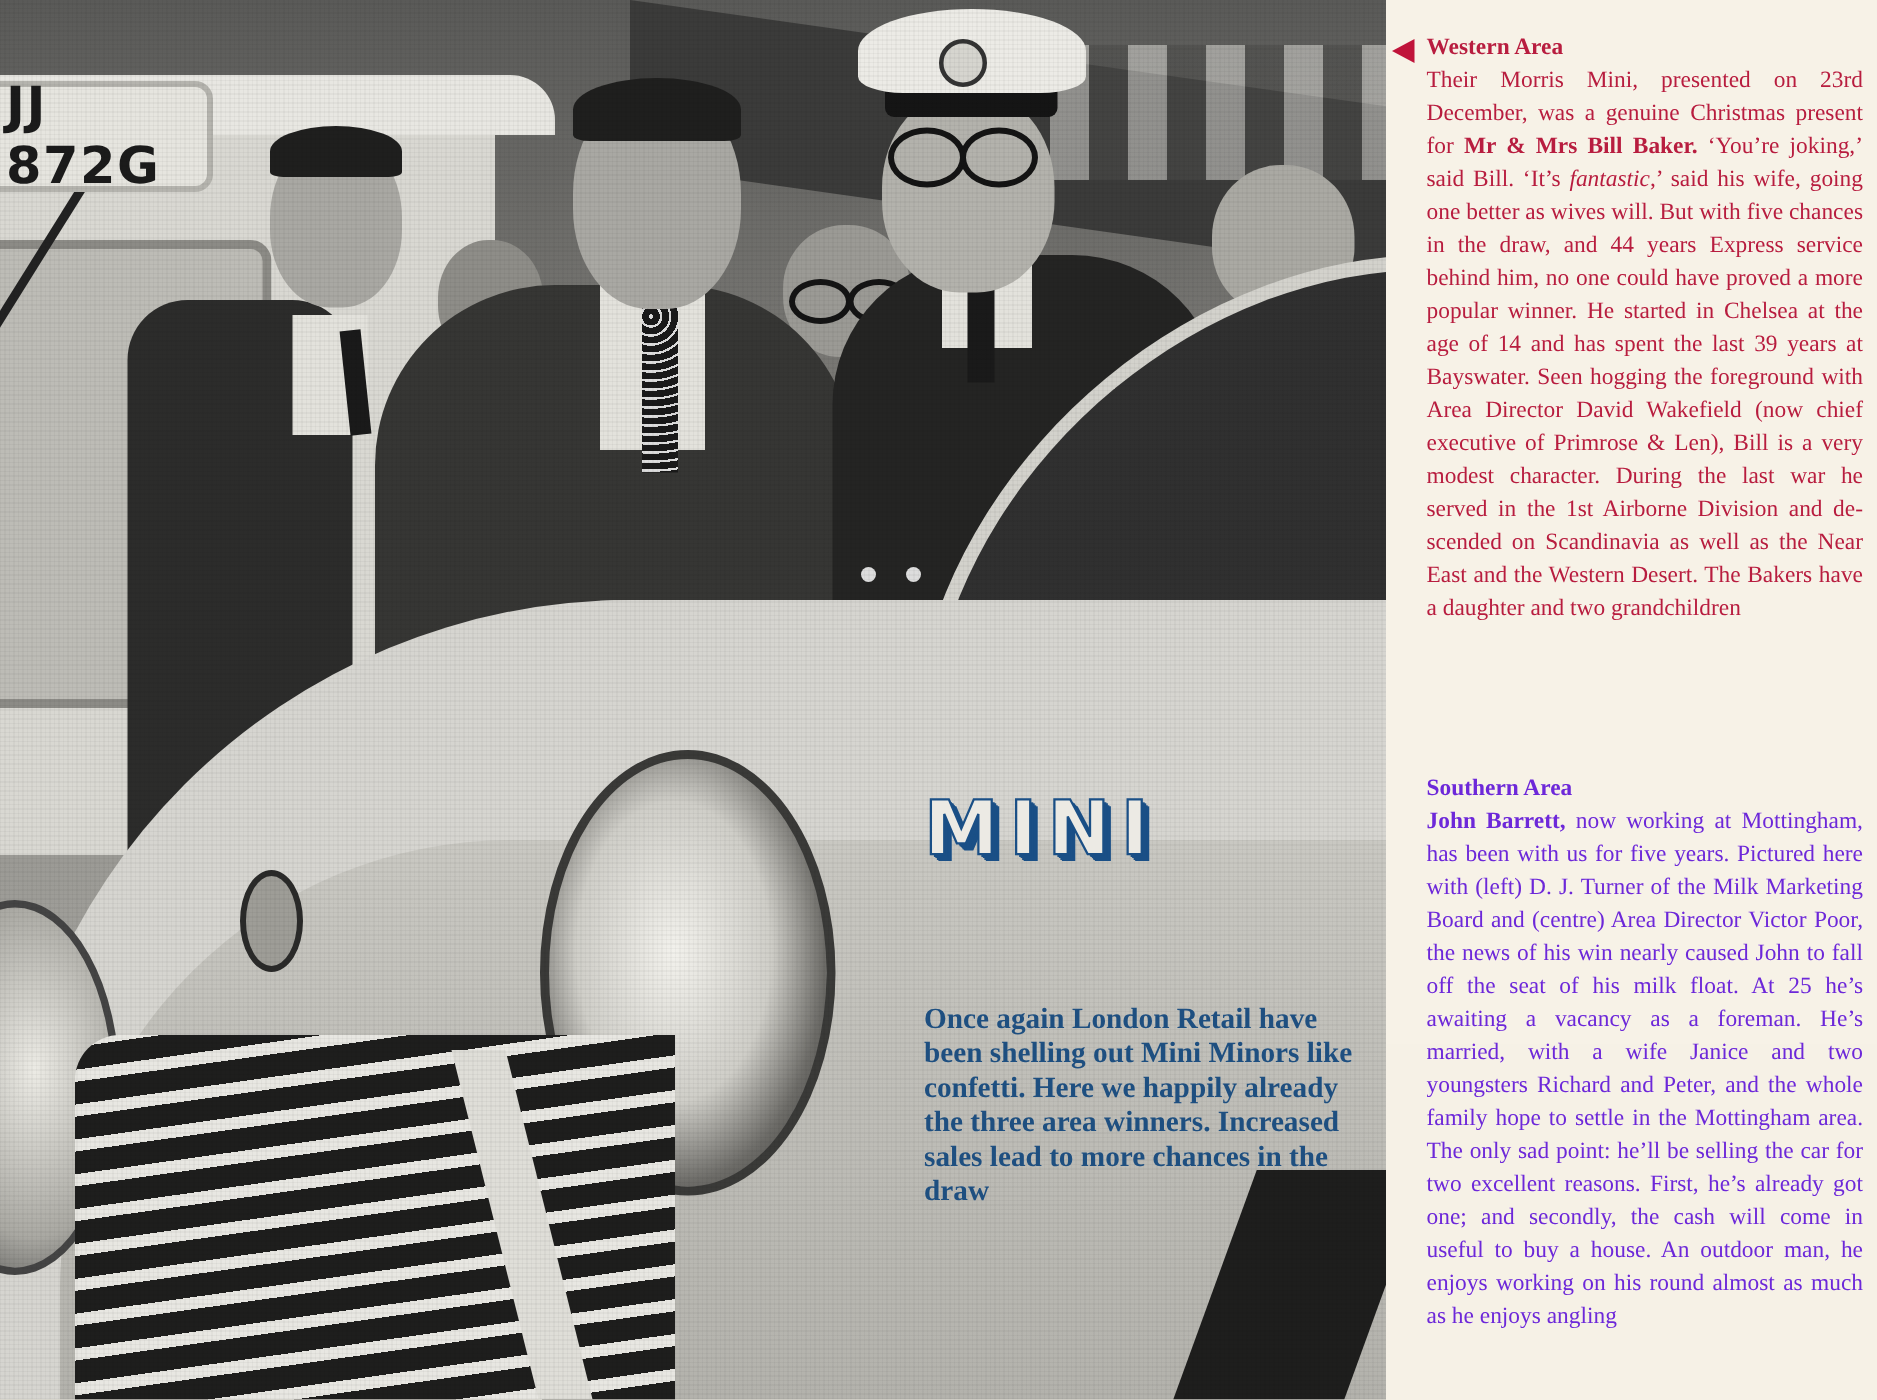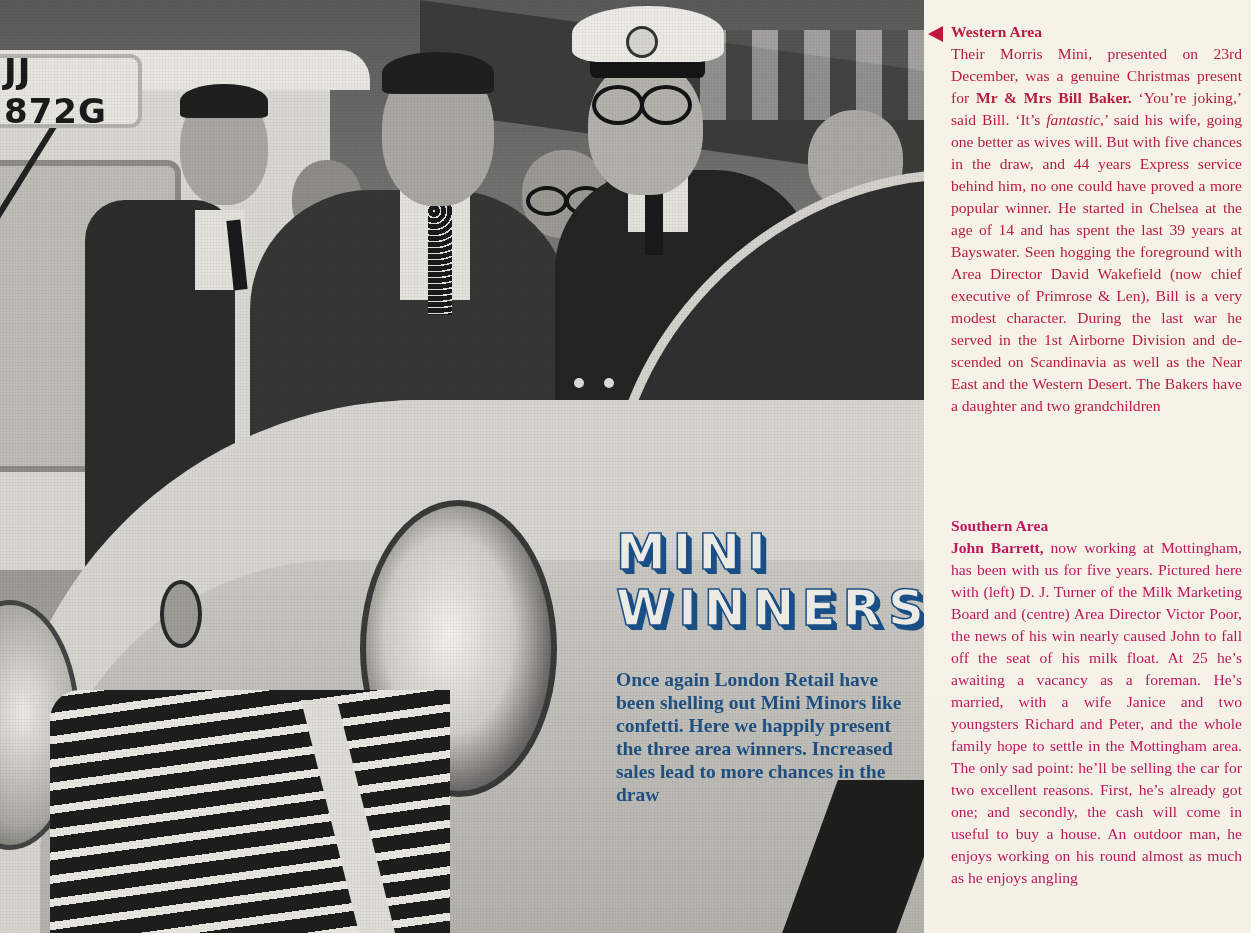--- a/index.html
+++ b/index.html
@@ -65,21 +65,21 @@
     font-family: "Liberation Serif", serif; font-size: 19.5px; line-height: 23px;
     color: #1e4f80; font-weight: bold;
   }
 
   
   .column { position: absolute; left: 924px; top: 0; width: 327px; height: 696px; background: #f7f2e7; }
   .article { position: absolute; left: 27px; width: 291px; margin: 0; font-size: 15.6px; line-height: 22px; text-align: justify; hyphens: manual; }
   .article h2 { font-size: 15.6px; line-height: 22px; margin: 0; font-weight: bold; }
   .article p { margin: 0; }
   .western { top: 21px; color: #b81d3f; }
-  .southern { top: 515px; color: #be185d; }
+  .southern { top: 515px; color: #6d28d9; }
   .marker { position: absolute; left: 4px; top: 26px; width: 0; height: 0; border-top: 8px solid transparent; border-bottom: 8px solid transparent; border-right: 15px solid #c0143a; }
   b { font-weight: bold; }
 </style>
 </head>
 <body>
 
 <div class="photo">
   <div class="shape girder"></div>
   <div class="shape girder-light"></div>
 
@@ -131,24 +131,23 @@
   <div class="shape headlamp"></div>
   <div class="shape headlamp-left"></div>
   <div class="shape grille"></div>
   <div class="shape grille-bar"></div>
   <div class="shape dark-right"></div>
 </div>
 
 <div class="title-block">
   <h1 class="mini-title">
     <span>MINI</span><br>
-    <span>WINNERS</span>
   </h1>
 </div>
-<p class="intro">Once again London Retail have been shelling out Mini Minors like confetti. Here we happily present the three area winners. Increased sales lead to more chances in the draw</p>
+<p class="intro">Once again London Retail have been shelling out Mini Minors like confetti. Here we happily already the three area winners. Increased sales lead to more chances in the draw</p>
 
 <div class="column">
   <div class="marker"></div>
 
   <section class="article western">
     <h2>Western Area</h2>
     <p><span>Their Morris Mini, presented on 23rd December, was a genuine Christmas present for </span><b>Mr &amp; Mrs Bill Baker.</b><span> ‘You’re joking,’ said Bill. ‘It’s </span><i>fantastic</i><span>,’ said his wife, going one better as wives will. But with five chances in the draw, and 44 years Express service behind him, no one could have proved a more popular winner. He started in Chelsea at the age of 14 and has spent the last 39 years at Bayswater. Seen hogging the foreground with Area Director David Wakefield (now chief executive of Prim­rose &amp; Len), Bill is a very modest character. During the last war he served in the 1st Airborne Division and de­scended on Scandinavia as well as the Near East and the Western Desert. The Bakers have a daughter and two grand­children</span></p>
   </section>
 
   <section class="article southern">

